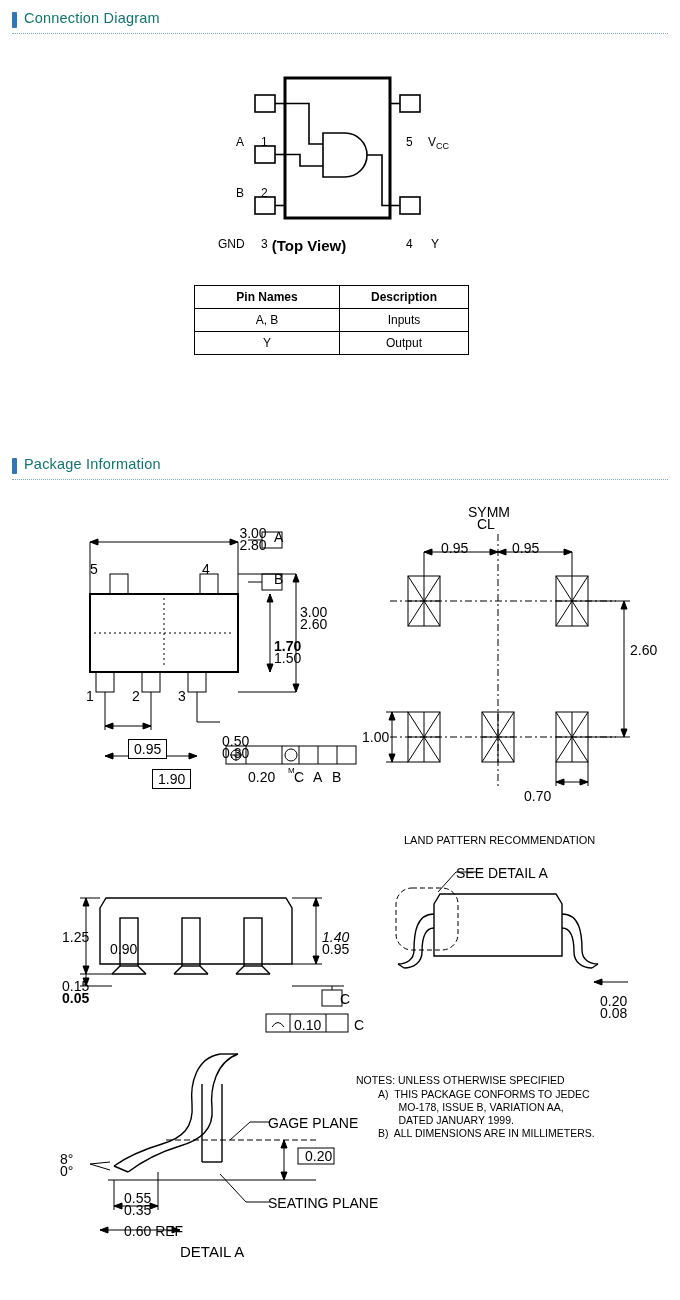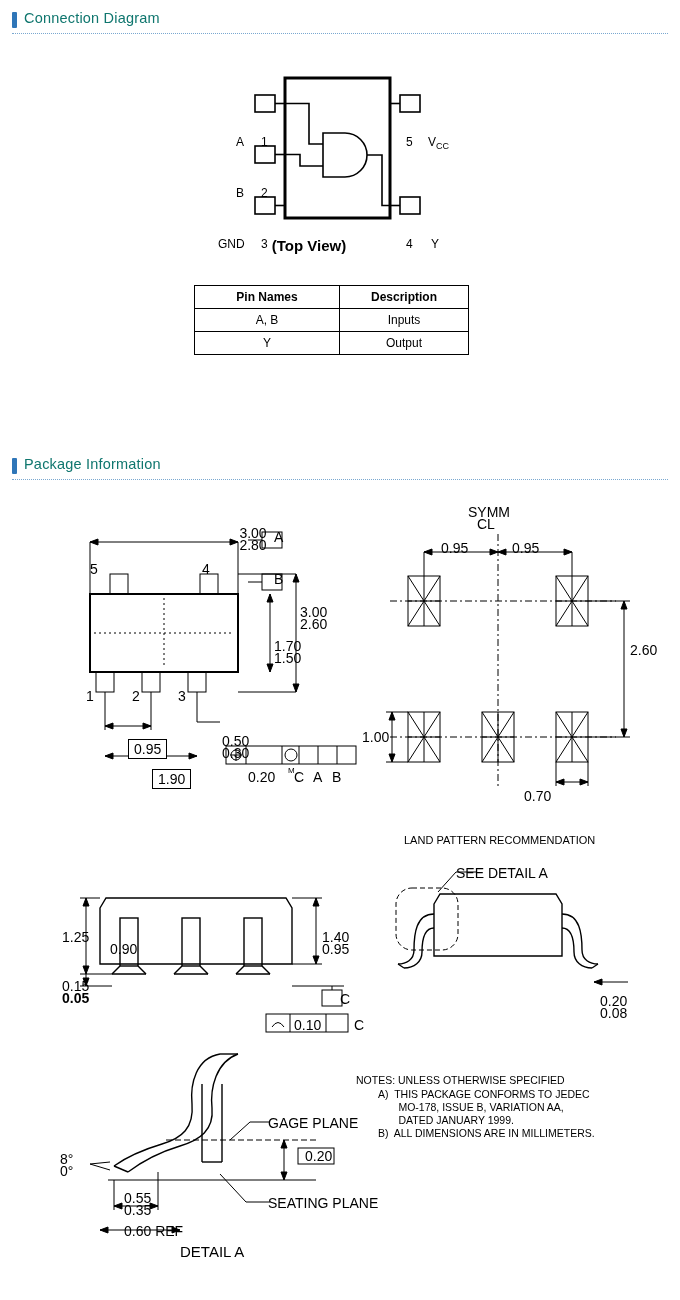--- a/index.html
+++ b/index.html
@@ -200,21 +200,21 @@
   <div class="lbl-s" style="left:274px;top:75px;">B</div>
 
   <div class="lbl-s" style="left:90px;top:65px;">5</div>
   <div class="lbl-s" style="left:202px;top:65px;">4</div>
   <div class="lbl-s" style="left:86px;top:192px;">1</div>
   <div class="lbl-s" style="left:132px;top:192px;">2</div>
   <div class="lbl-s" style="left:178px;top:192px;">3</div>
 
   <div class="lbl-s" style="left:300px;top:108px;">3.00</div>
   <div class="lbl-s" style="left:300px;top:120px;">2.60</div>
-  <div class="lbl-s" style="left:274px;top:142px;">1.70</div>
+  <div class="lbl-s" style="left:274px;top:142px;font-weight:bold;">1.70</div>
   <div class="lbl-s" style="left:274px;top:154px;">1.50</div>
 
   <div class="lbl-s" style="left:128px;top:243px;border:1px solid #000;padding:1px 5px;background:#fff;">0.95</div>
   <div class="lbl-s" style="left:222px;top:237px;">0.50</div>
   <div class="lbl-s" style="left:222px;top:249px;">0.30</div>
   <div class="lbl-s" style="left:152px;top:273px;border:1px solid #000;padding:1px 5px;background:#fff;">1.90</div>
 
   <div class="lbl-s" style="left:248px;top:273px;">0.20</div>
   <div class="lbl-s" style="left:294px;top:273px;">C</div>
   <div class="lbl-s" style="left:313px;top:273px;">A</div>
@@ -344,21 +344,21 @@
       <line x1="230" y1="128" x2="230" y2="146"></line>
       <line x1="266" y1="128" x2="266" y2="146"></line>
       <path d="M212 141 q6 -9 12 0"></path>
     </g>
   </svg>
 
   <div class="lbl-s" style="left:62px;top:433px;">1.25</div>
   <div class="lbl-s" style="left:62px;top:445px;padding-left:48px;">0.90</div>
   <div class="lbl-s" style="left:62px;top:482px;">0.15</div>
   <div class="lbl-s" style="left:62px;top:494px;font-weight:bold;">0.05</div>
-  <div class="lbl-s" style="left:322px;top:433px;">1.40</div>
+  <div class="lbl-s" style="left:322px;top:433px;font-style:italic;">1.40</div>
   <div class="lbl-s" style="left:322px;top:445px;">0.95</div>
   <div class="lbl-s" style="left:340px;top:495px;">C</div>
   <div class="lbl-s" style="left:294px;top:521px;">0.10</div>
   <div class="lbl-s" style="left:354px;top:521px;">C</div>
 
   <svg width="260" height="150" viewBox="0 0 260 150" style="position:absolute;left:380px;top:368px;">
     <g stroke="#000" fill="none" stroke-width="1.4">
       <path d="M54 40 L60 30 L176 30 L182 40 L182 92 L54 92 Z"></path>
 
       <path d="M54 50 C36 50 34 70 34 86 C34 96 26 100 18 100"></path>

